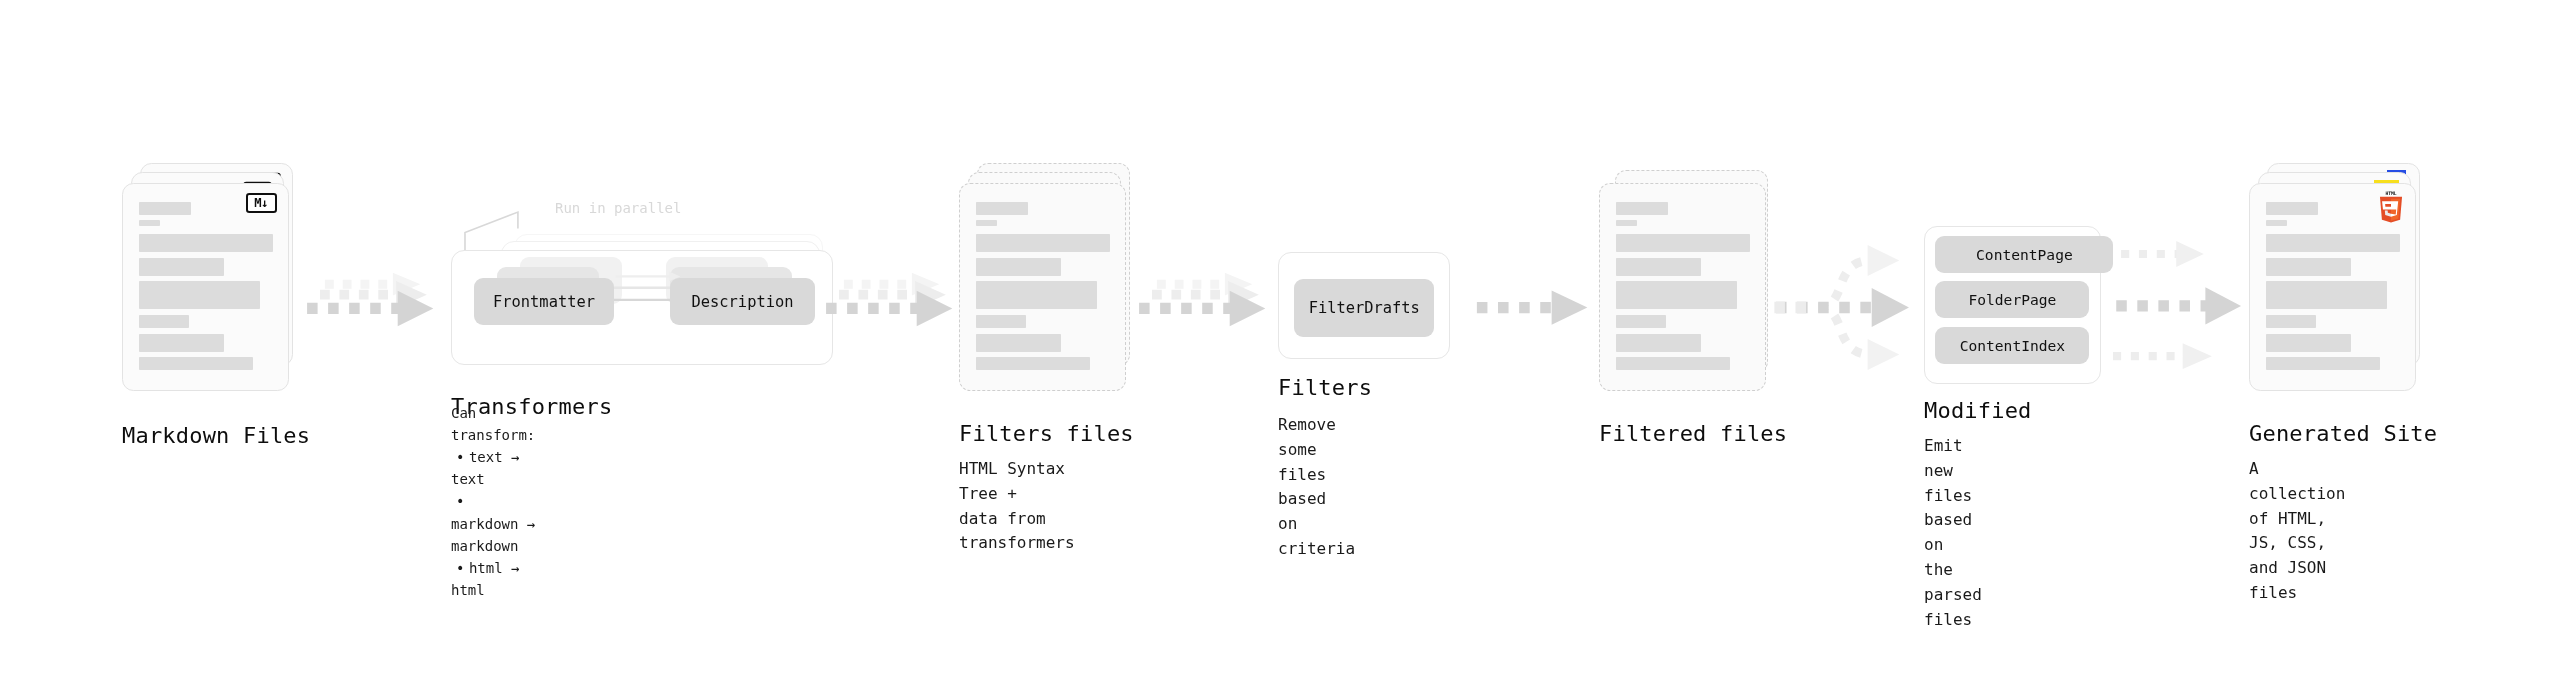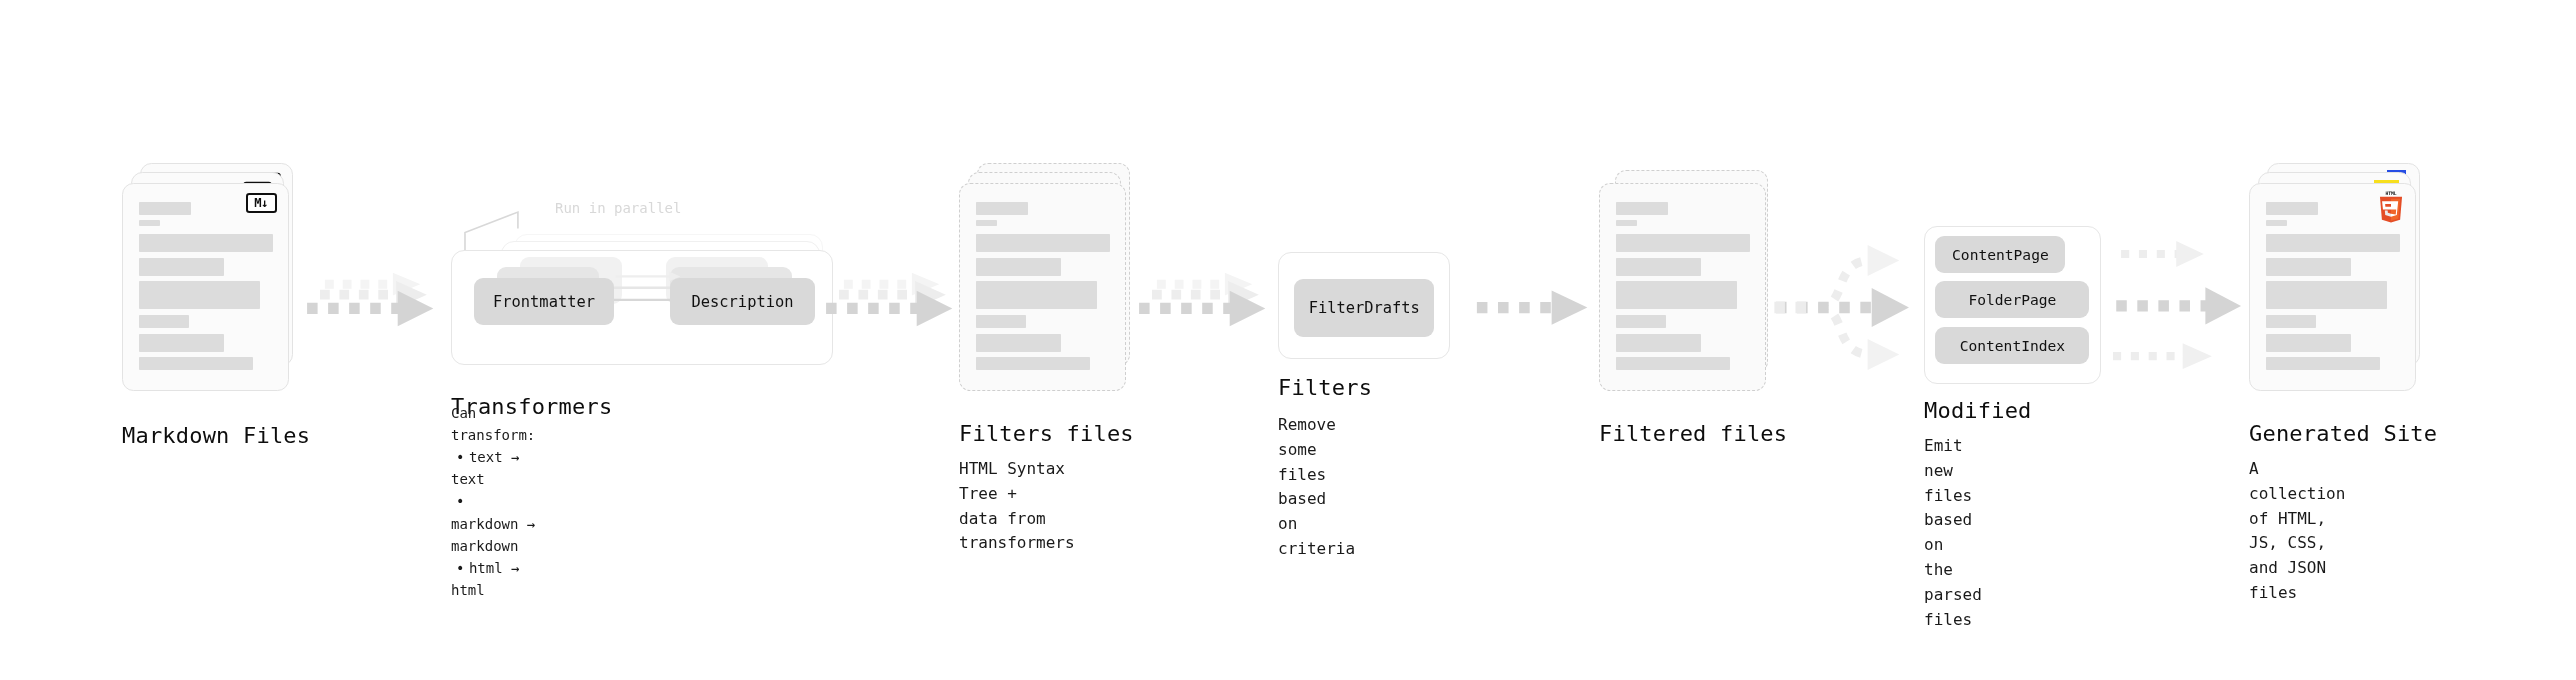--- a/index.html
+++ b/index.html
@@ -384,21 +384,21 @@
       <g>
         <line x1="-2" y1="100" x2="42" y2="100" stroke="#ececec" stroke-width="14" stroke-dasharray="13 13"></line>
       </g>
     </svg>
   </div>
 
   <div class="stage-col" style="left:1924px;">
 
     <div class="proc-box" style="left:0px; top:226px; width:177px; height:158px;"></div>
 
-    <div class="pill" style="left:11.4px; top:236px; width:130px; height:37px; font-size:14.6px;">ContentPage</div>
+    <div class="pill" style="left:11.4px; top:236px; width:178px; height:37px; font-size:14.6px;">ContentPage</div>
     <div class="pill" style="left:11.4px; top:281px; width:154px; height:37px; font-size:14.6px;">FolderPage</div>
     <div class="pill" style="left:11.4px; top:327px; width:154px; height:37px; font-size:14.6px;">ContentIndex</div>
 
     <div class="cap-title" style="left:0px; top:398px;">Modified</div>
     <div class="cap-sub" style="left:0px; top:434px;">Emit new files based on
 the parsed files</div>
   </div>
 
   <div class="abs-svg" style="left:2113px; top:226px;">
     <svg width="154" height="163" viewBox="0 0 190 200">

